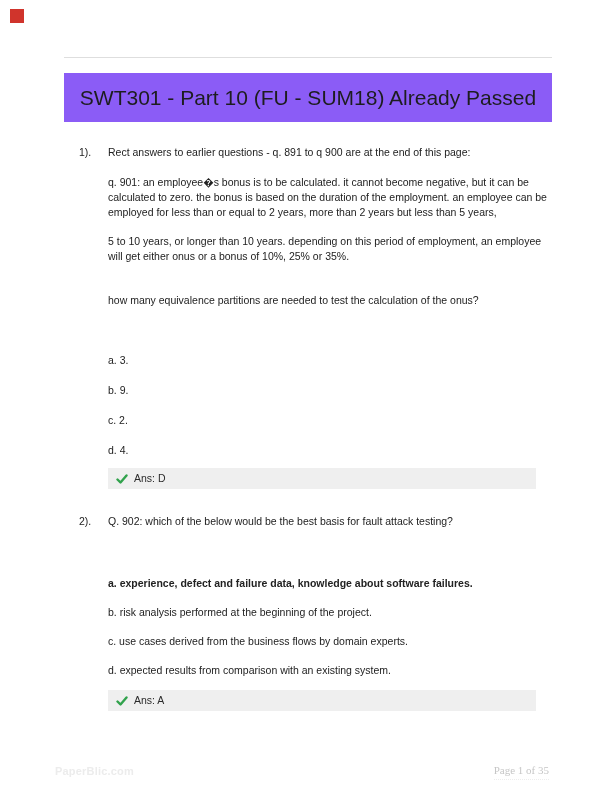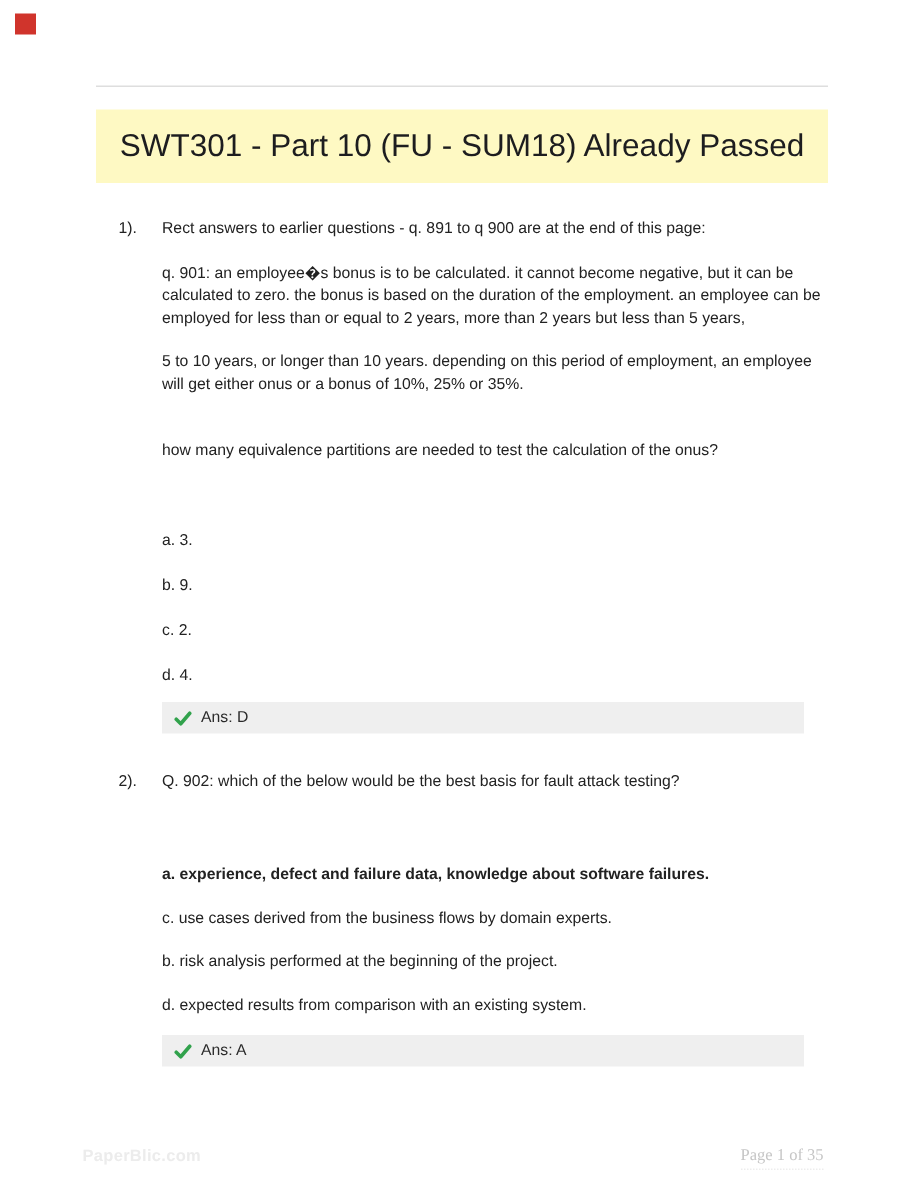--- a/index.html
+++ b/index.html
@@ -22,21 +22,21 @@
     position: absolute;
     left: 64px; top: 57px;
     width: 488px; height: 1px;
     background: #dedede;
   }
 
   .title-banner {
     position: absolute;
     left: 64px; top: 73px;
     width: 488px; height: 49px;
-    background: #fef9c3;
+    background: #8b5cf6;
     display: flex;
     align-items: center;
     justify-content: center;
   }
   .title-banner h1 {
     font-size: 21px;
     font-weight: 400;
     color: #1d1d1f;
     white-space: nowrap;
   }
@@ -125,22 +125,22 @@
         <span class="answer-label">Ans: D</span>
       </div>
     </div>
   </section>
 
   <section class="question q2">
     <div class="qnum">2).</div>
     <div class="qbody">
       <p class="qheader">Q. 902: which of the below would be the best basis for fault attack testing?</p>
       <p class="opt-q2-first">a. experience, defect and failure data, knowledge about software failures.</p>
+      <p class="opt-q2">b. risk analysis performed at the beginning of the project.</p>
       <p class="opt-q2">c. use cases derived from the business flows by domain experts.</p>
-      <p class="opt-q2">b. risk analysis performed at the beginning of the project.</p>
       <p class="opt-q2">d. expected results from comparison with an existing system.</p>
       <div class="answer-bar a2">
         <svg class="check-icon" viewBox="0 0 12 12" aria-hidden="true">
           <path d="M1.5 6.5 L4.5 9.5 L10.5 2.5" fill="none" stroke="#31a24c" stroke-width="2.4" stroke-linecap="round" stroke-linejoin="round"></path>
         </svg>
         <span class="answer-label">Ans: A</span>
       </div>
     </div>
   </section>
 

